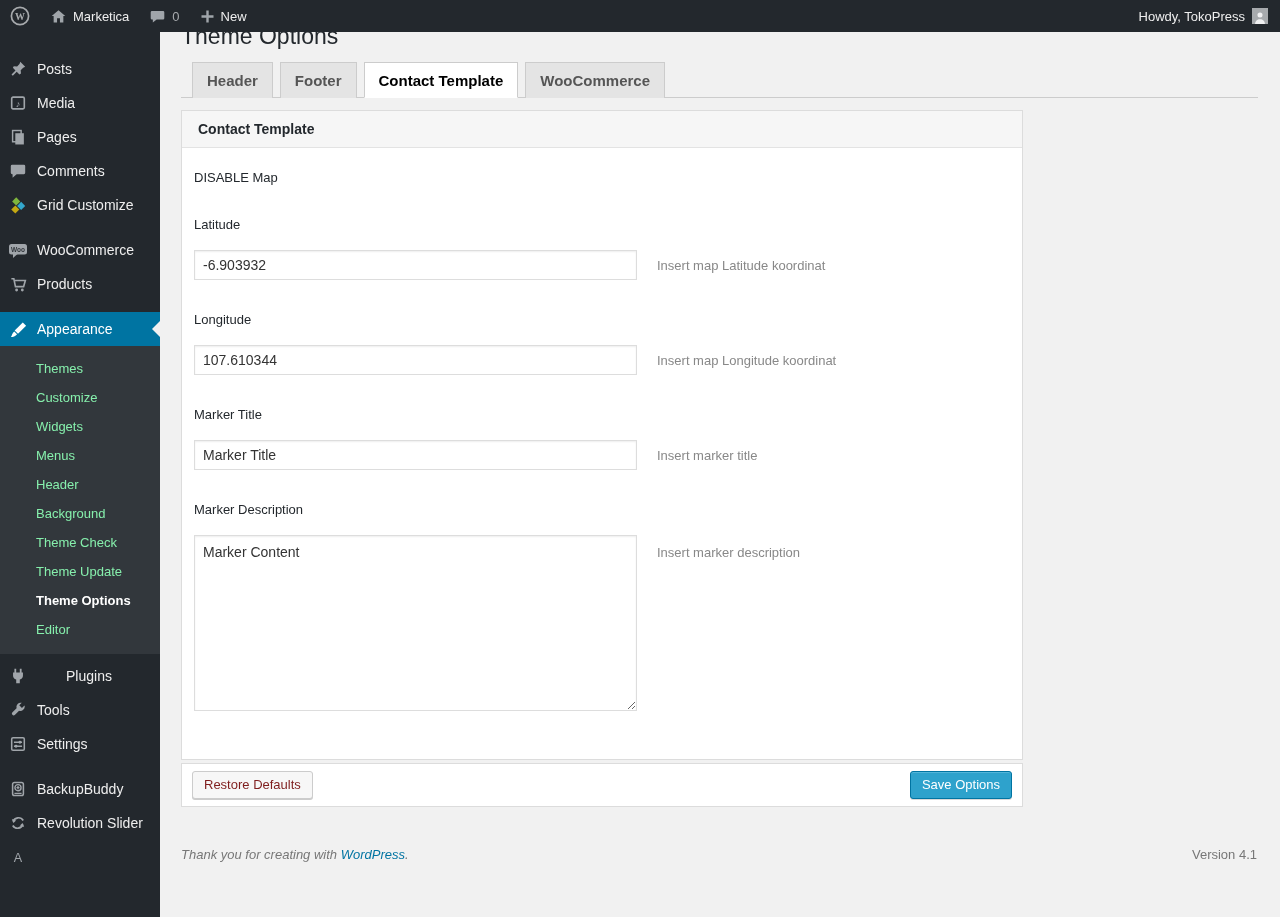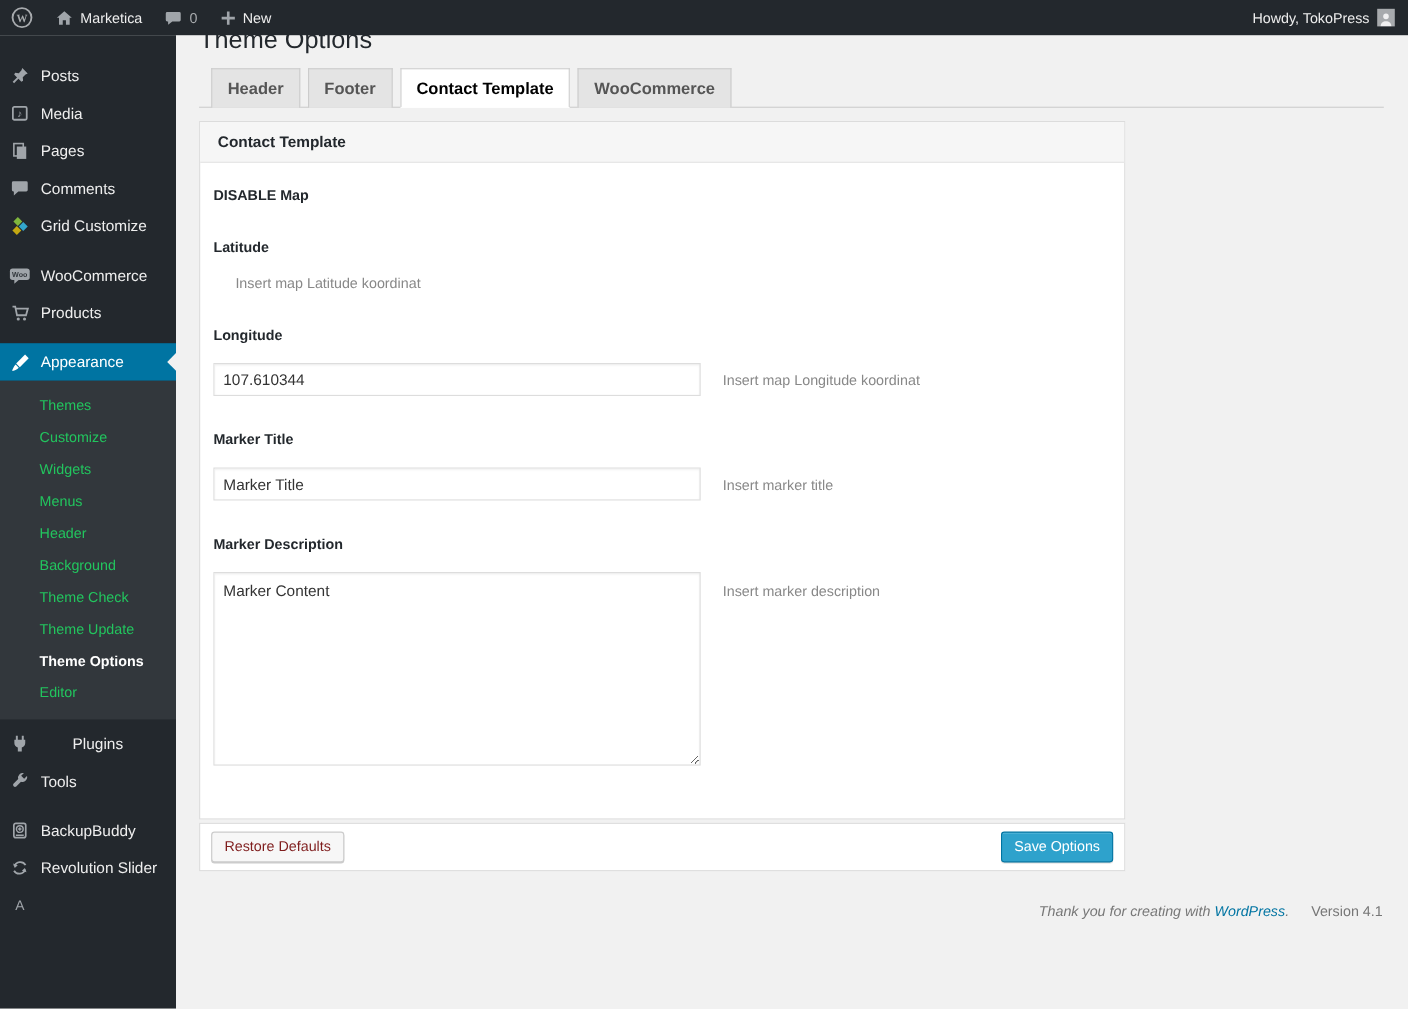--- a/index.html
+++ b/index.html
@@ -43,21 +43,21 @@
   .menu-item .mi-label { white-space:nowrap; }
   .gap-sm { margin-top:10px; }
   .gap-md { margin-top:11px; }
   .menu-item.active { background:#0074a2; color:#fff; }
   .menu-item.active::after {
     content:""; position:absolute; right:0; top:50%; margin-top:-8px;
     border:8px solid transparent; border-right-color:#f1f1f1;
   }
   .submenu { list-style:none; background:#32373c; padding:8px 0 10px; margin-top:0; }
   .submenu li {
-    padding:7px 0 7px 36px; font-size:13px; color:#22c55e; cursor:pointer;
+    padding:7px 0 7px 36px; font-size:13px; color:#86efac; cursor:pointer;
   }
   .submenu li.current { color:#fff; font-weight:bold; }
   .after-submenu { margin-top:5px;gap:38px; }
 
   
   .content { margin-left:160px; padding:0 22px 0 21px; }
   .page-title {
     font-size:23px; font-weight:400; color:#23282d;
     padding:23px 0 12px;
   }
@@ -76,21 +76,21 @@
   .panel {
     width:842px; background:#fff; border:1px solid #dcdcdc; margin-top:12px;
   }
   .panel-header {
     background:#f6f6f6; border-bottom:1px solid #e3e3e3;
     padding:10px 16px; font-size:14px; font-weight:bold; color:#23282d;
   }
   .panel-body { padding:22px 12px 48px; }
   .field { margin-bottom:32px; }
   .field:last-child { margin-bottom:0; }
-  .field-label { font-size:13px; font-weight:bold; color:#23282d; margin-bottom:18px; }
+  .field-label { font-size:13px; font-weight:normal; color:#23282d; margin-bottom:18px; }
   .field-row { display:flex; align-items:center; }
   .field-row.align-top { align-items:flex-start; }
   .field-row.align-top .hint { margin-top:10px; }
   .text-input {
     width:443px; height:30px; padding:3px 8px;
     border:1px solid #ddd; background:#fff; color:#333; font-size:14px;
     font-family:"Liberation Sans", sans-serif;
     box-shadow: inset 0 1px 2px rgba(0,0,0,.07);
     border-radius:0; outline:none;
   }
@@ -118,21 +118,21 @@
     background:#f7f7f7; border:1px solid #ccc; color:#7f1d1d;
     box-shadow:0 1px 0 #ccc;
   }
   .btn-primary {
     background:#2ea2cc; border:1px solid #0074a2; color:#fff;
     box-shadow: inset 0 1px 0 rgba(120,200,230,.5), 0 1px 0 rgba(0,0,0,.15);
   }
 
   .page-footer {
     width:1076px;
-    margin-top:29px; display:flex; justify-content:flex-end; align-items:center;
+    margin-top:40px; display:flex; justify-content:space-between; align-items:center;
     font-size:13px; color:#777;gap:20px;
   }
   .thanks { font-style:italic; }
   .thanks a { color:#0074a2; text-decoration:none; }
   .version { color:#777; }
 
   
   .icon-gray { fill:#a0a5aa; }
   .stroke-gray { stroke:#a0a5aa; fill:none; }
   .menu-item.active .icon-gray { fill:#fff; }
@@ -299,20 +299,31 @@
 
     <li class="menu-item">
       <span class="mi-icon">
         <svg width="18" height="18" viewBox="0 0 20 20">
           <path class="icon-gray" d="M17.5 6.2 a4.8 4.8 0 0 1 -6.3 4.6 L6.4 15.6 a2 2 0 0 1 -2.8 -2.8 L8.4 8 a4.8 4.8 0 0 1 5.8 -6 L11.4 4.8 L14.4 7.8 L17.2 5 a4.8 4.8 0 0 1 .3 1.2 z"></path>
         </svg>
       </span>
       <span class="mi-label">Tools</span>
     </li>
 
+    <li class="menu-item">
+      <span class="mi-icon">
+        <svg width="18" height="18" viewBox="0 0 20 20">
+          <rect class="stroke-gray" stroke-width="1.7" x="3" y="3" width="14" height="14" rx="1.5"></rect>
+          <path class="stroke-gray" stroke-width="1.5" d="M5.5 8 h9 M5.5 12.5 h9"></path>
+          <circle class="icon-gray" cx="12.2" cy="8" r="1.6"></circle>
+          <circle class="icon-gray" cx="7.8" cy="12.5" r="1.6"></circle>
+        </svg>
+      </span>
+      <span class="mi-label">Settings</span>
+    </li>
 
     <li class="menu-item gap-md">
       <span class="mi-icon">
         <svg width="18" height="18" viewBox="0 0 20 20">
           <rect class="stroke-gray" stroke-width="1.7" x="4" y="2.8" width="12" height="14.4" rx="2"></rect>
           <circle class="stroke-gray" stroke-width="1.5" cx="10" cy="8.5" r="3.4"></circle>
           <path class="stroke-gray" stroke-width="1.4" d="M10 6.8 v3.4 M8.3 8.5 h3.4 M6 14.8 h8"></path>
         </svg>
       </span>
       <span class="mi-label">BackupBuddy</span>
@@ -355,20 +366,21 @@
     <div class="panel-header">Contact Template</div>
     <div class="panel-body">
 
       <div class="field">
         <div class="field-label">DISABLE Map</div>
       </div>
 
       <div class="field">
         <div class="field-label">Latitude</div>
         <div class="field-row">
+          <input type="text" class="text-input" value="-6.903932" style="">
           <span class="hint">Insert map Latitude koordinat</span>
         </div>
       </div>
 
       <div class="field">
         <div class="field-label">Longitude</div>
         <div class="field-row">
           <input type="text" class="text-input" value="107.610344" style="">
           <span class="hint">Insert map Longitude koordinat</span>
         </div>

